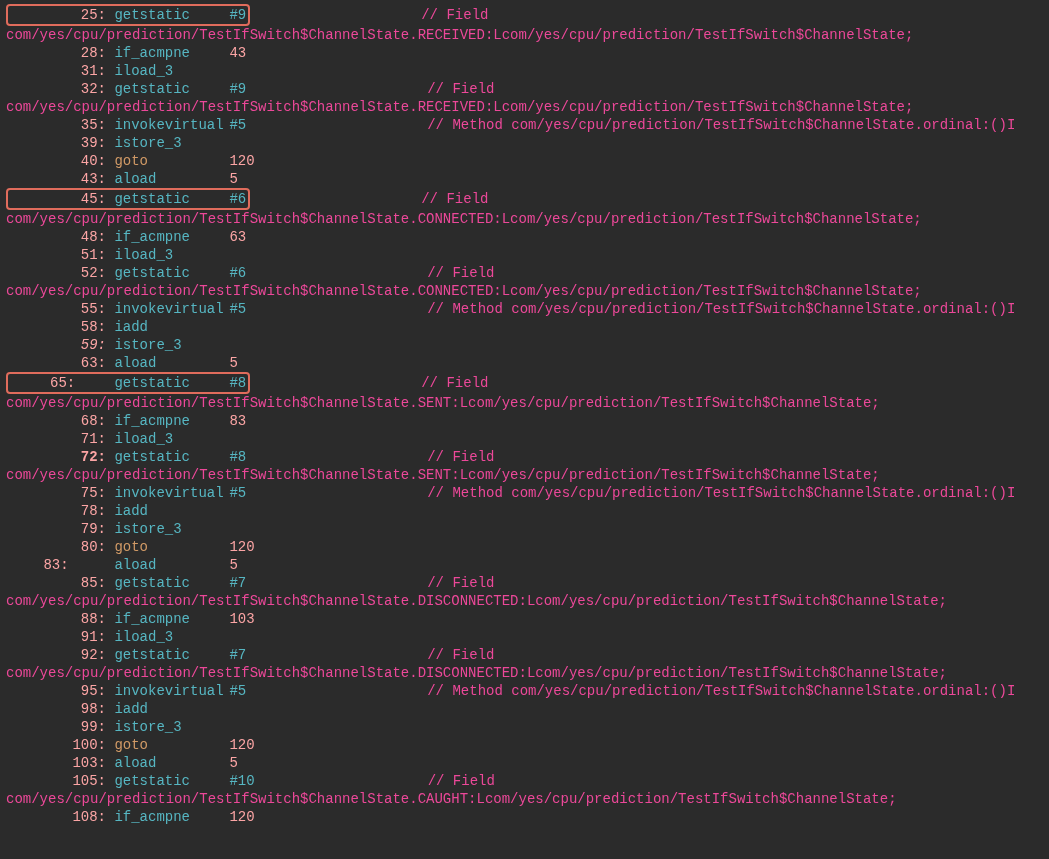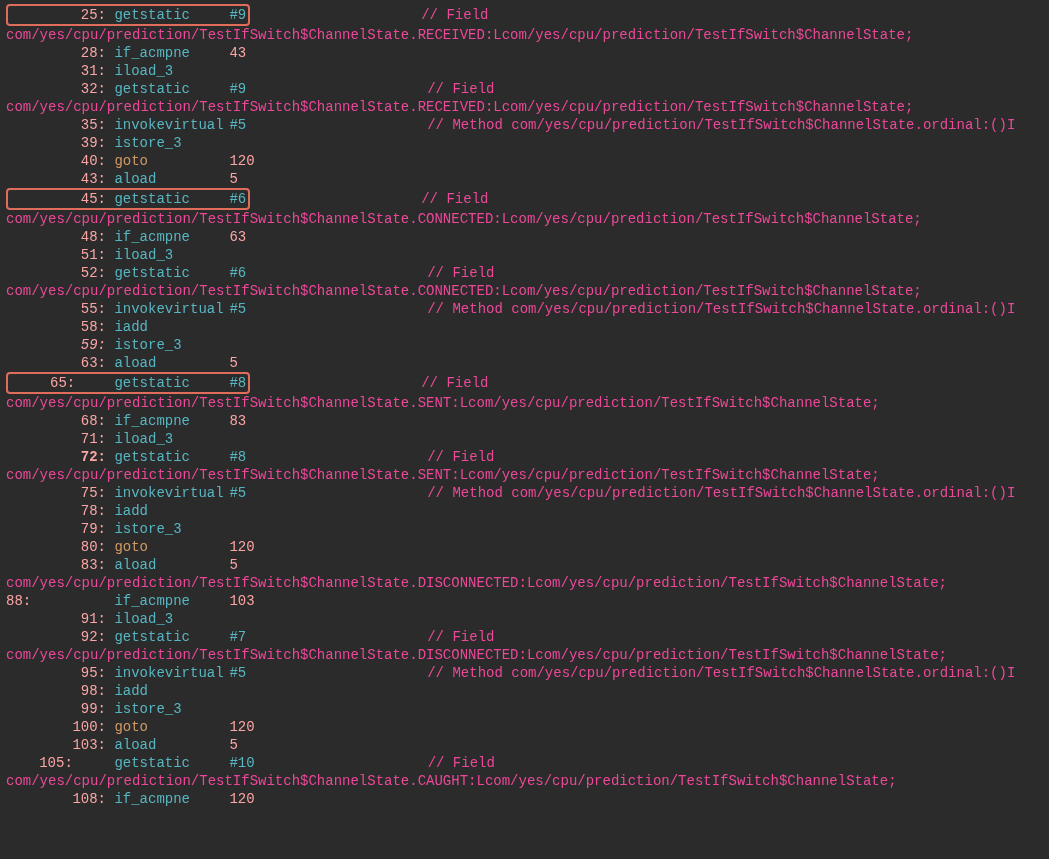--- a/index.html
+++ b/index.html
@@ -53,27 +53,28 @@
     <div class="row"><span class="hl"><span class="pad arg" style="width: 56px; margin-left: 40px;">65:</span><span> </span><span class="pad op" style="width: 115px;">getstatic</span><span class="ref">#8</span></span><span class="pad" style="width: 171px;"></span><span class="cmt">// Field</span></div>
     <div class="row"><span class="cmt">com/yes/cpu/prediction/TestIfSwitch$ChannelState.SENT:Lcom/yes/cpu/prediction/TestIfSwitch$ChannelState;</span></div>
     <div class="row"><span class="pad arg" style="width: 100px; text-align: right;">68:</span><span> </span><span class="pad op" style="width: 115px;">if_acmpne</span><span class="arg">83</span></div>
     <div class="row"><span class="pad arg" style="width: 100px; text-align: right;">71:</span><span> </span><span class="pad op" style="width: 115px;">iload_3</span></div>
     <div class="row"><span class="pad arg" style="width: 100px; text-align: right; font-weight: bold;">72:</span><span> </span><span class="pad op" style="width: 115px;">getstatic</span><span class="ref">#8</span><span class="pad" style="width: 181px;"></span><span class="cmt">// Field</span></div>
     <div class="row"><span class="cmt">com/yes/cpu/prediction/TestIfSwitch$ChannelState.SENT:Lcom/yes/cpu/prediction/TestIfSwitch$ChannelState;</span></div>
     <div class="row"><span class="pad arg" style="width: 100px; text-align: right;">75:</span><span> </span><span class="pad op" style="width: 115px;">invokevirtual</span><span class="ref">#5</span><span class="pad" style="width: 181px;"></span><span class="cmt">// Method com/yes/cpu/prediction/TestIfSwitch$ChannelState.ordinal:()I</span></div>
     <div class="row"><span class="pad arg" style="width: 100px; text-align: right;">78:</span><span> </span><span class="pad op" style="width: 115px;">iadd</span></div>
     <div class="row"><span class="pad arg" style="width: 100px; text-align: right;">79:</span><span> </span><span class="pad op" style="width: 115px;">istore_3</span></div>
     <div class="row"><span class="pad arg" style="width: 100px; text-align: right;">80:</span><span> </span><span class="pad op-goto" style="width: 115px;">goto</span><span class="arg">120</span></div>
-    <div class="row"><span class="pad arg" style="width: 100px; text-align: right;">83:</span><span> </span><span class="pad op" style="width: 115px;">aload</span><span class="arg">5</span></div>
+    <div class="row"><span class="pad arg" style="width: 100px; text-align: center;">83:</span><span> </span><span class="pad op" style="width: 115px;">aload</span><span class="arg">5</span></div>
+    <div class="row"><span class="pad arg" style="width: 100px; text-align: right;">85:</span><span> </span><span class="pad op" style="width: 115px;">getstatic</span><span class="ref">#7</span><span class="pad" style="width: 181px;"></span><span class="cmt">// Field</span></div>
     <div class="row"><span class="cmt">com/yes/cpu/prediction/TestIfSwitch$ChannelState.DISCONNECTED:Lcom/yes/cpu/prediction/TestIfSwitch$ChannelState;</span></div>
-    <div class="row"><span class="pad arg" style="width: 100px; text-align: left;">88:</span><span> </span><span class="pad op" style="width: 115px;">if_acmpne</span><span class="arg">103</span></div>
+    <div class="row"><span class="pad arg" style="width: 100px; text-align: right;">88:</span><span> </span><span class="pad op" style="width: 115px;">if_acmpne</span><span class="arg">103</span></div>
     <div class="row"><span class="pad arg" style="width: 100px; text-align: right;">91:</span><span> </span><span class="pad op" style="width: 115px;">iload_3</span></div>
     <div class="row"><span class="pad arg" style="width: 100px; text-align: right;">92:</span><span> </span><span class="pad op" style="width: 115px;">getstatic</span><span class="ref">#7</span><span class="pad" style="width: 181px;"></span><span class="cmt">// Field</span></div>
     <div class="row"><span class="cmt">com/yes/cpu/prediction/TestIfSwitch$ChannelState.DISCONNECTED:Lcom/yes/cpu/prediction/TestIfSwitch$ChannelState;</span></div>
     <div class="row"><span class="pad arg" style="width: 100px; text-align: right;">95:</span><span> </span><span class="pad op" style="width: 115px;">invokevirtual</span><span class="ref">#5</span><span class="pad" style="width: 181px;"></span><span class="cmt">// Method com/yes/cpu/prediction/TestIfSwitch$ChannelState.ordinal:()I</span></div>
     <div class="row"><span class="pad arg" style="width: 100px; text-align: right;">98:</span><span> </span><span class="pad op" style="width: 115px;">iadd</span></div>
     <div class="row"><span class="pad arg" style="width: 100px; text-align: right;">99:</span><span> </span><span class="pad op" style="width: 115px;">istore_3</span></div>
     <div class="row"><span class="pad arg" style="width: 100px; text-align: right;">100:</span><span> </span><span class="pad op-goto" style="width: 115px;">goto</span><span class="arg">120</span></div>
     <div class="row"><span class="pad arg" style="width: 100px; text-align: right;">103:</span><span> </span><span class="pad op" style="width: 115px;">aload</span><span class="arg">5</span></div>
-    <div class="row"><span class="pad arg" style="width: 100px; text-align: center;">105:</span><span> </span><span class="pad op" style="width: 115px;">getstatic</span><span class="ref">#10</span><span class="pad" style="width: 173px;"></span><span class="cmt">// Field</span></div>
+    <div class="row"><span class="pad arg" style="width: 100px; text-align: right;">105:</span><span> </span><span class="pad op" style="width: 115px;">getstatic</span><span class="ref">#10</span><span class="pad" style="width: 173px;"></span><span class="cmt">// Field</span></div>
     <div class="row"><span class="cmt">com/yes/cpu/prediction/TestIfSwitch$ChannelState.CAUGHT:Lcom/yes/cpu/prediction/TestIfSwitch$ChannelState;</span></div>
     <div class="row"><span class="pad arg" style="width: 100px; text-align: right;">108:</span><span> </span><span class="pad op" style="width: 115px;">if_acmpne</span><span class="arg">120</span></div>
   </div>
 
 </body></html>

